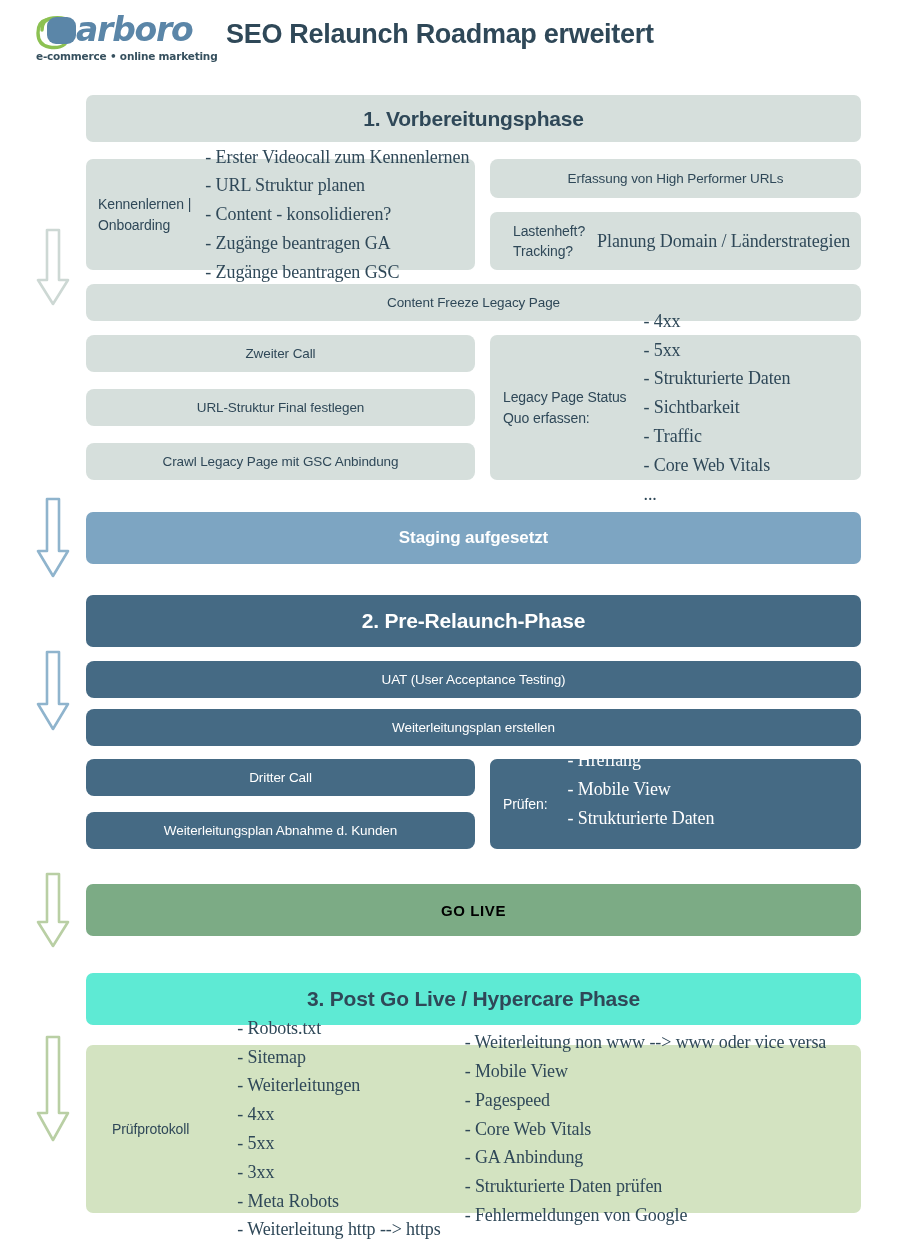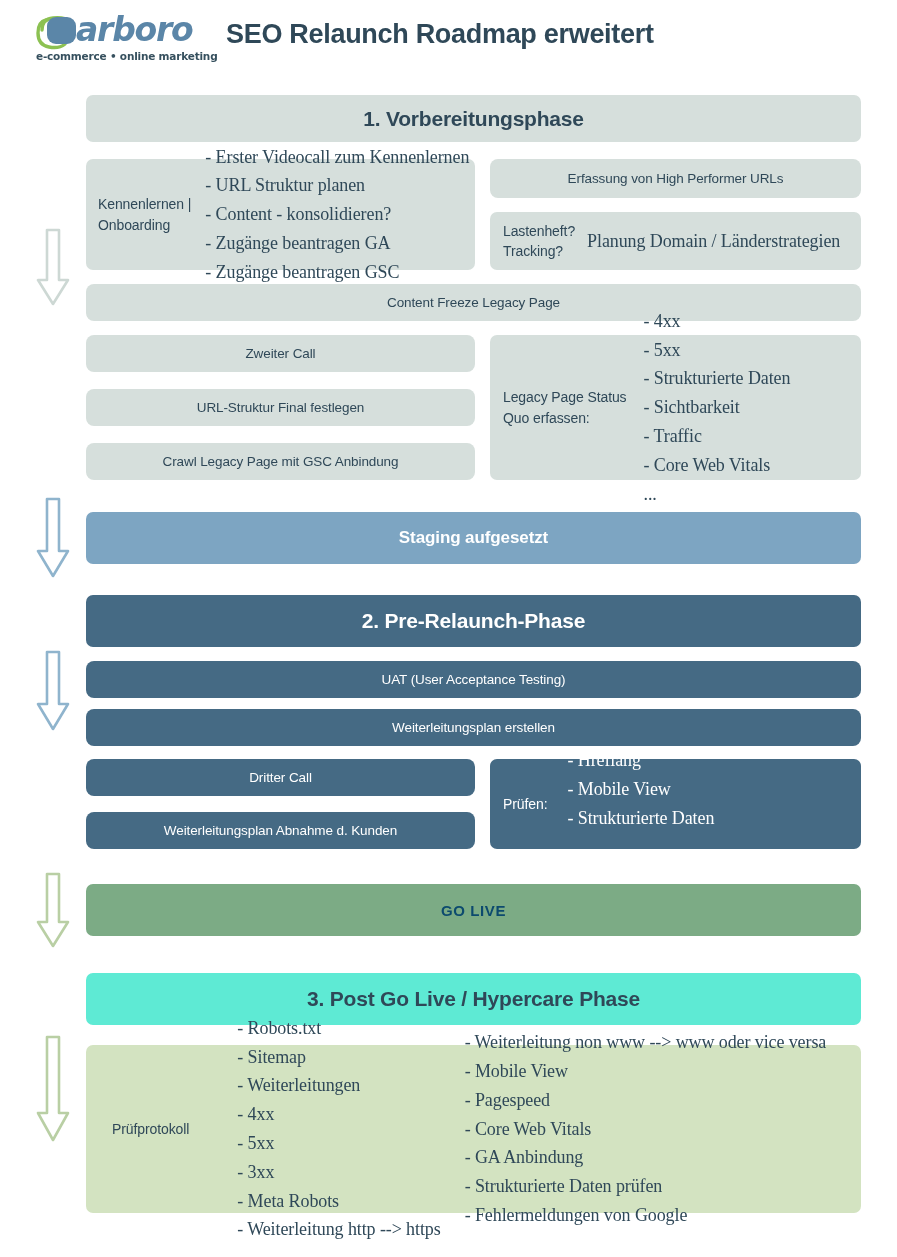--- a/index.html
+++ b/index.html
@@ -89,21 +89,21 @@
     letter-spacing: -0.1px;
     line-height: 1.45;
     border-radius: 8px;
   }
 
   
   .sage      { background: #d6dfdc; color: #2f4858; }
   .sage-head { background: #d6dfdc; color: #2f4858; }
   .blue-lt   { background: #7da5c2; color: #ffffff; }
   .blue-dk   { background: #456a84; color: #ffffff; }
-  .green-go  { background: #7cab85; color: #0c4a6e; }
+  .green-go  { background: #7cab85; color: #000000; }
   .green-lt  { background: #5eead4; color: #2f4858; }
   .green-card{ background: #d3e3c1; color: #2f4858; }
 
   
   .split {
     display: flex;
     align-items: center;
     justify-content: flex-start;
     text-align: left;
     padding: 0;
@@ -184,21 +184,21 @@
     <div>- Erster Videocall zum Kennenlernen</div>
     <div>- URL Struktur planen</div>
     <div>- Content - konsolidieren?</div>
     <div>- Zugänge beantragen GA</div>
     <div>- Zugänge beantragen GSC</div>
   </div>
 </div>
 
 <div class="box sage card-text" style="left:490px; top:159px; width:371px; height:39px;">Erfassung von High Performer URLs</div>
 
-<div class="box sage split" style="left:490px; top:212px; width:371px; height:58px; padding-left:13px;">
+<div class="box sage split" style="left:490px; top:212px; width:371px; height:58px; padding-left:23px;">
   <div class="lbl">Lastenheft?
 Tracking?</div>
   <div class="lst" style="margin-left:12px;">Planung Domain / Länderstrategien</div>
 </div>
 
 <div class="box sage card-text" style="left:86px; top:284px; width:775px; height:37px;">Content Freeze Legacy Page</div>
 
 <div class="box sage card-text" style="left:86px; top:335px; width:389px; height:37px;">Zweiter Call</div>
 <div class="box sage card-text" style="left:86px; top:389px; width:389px; height:37px;">URL-Struktur Final festlegen</div>
 <div class="box sage card-text" style="left:86px; top:443px; width:389px; height:37px;">Crawl Legacy Page mit GSC Anbindung</div>

